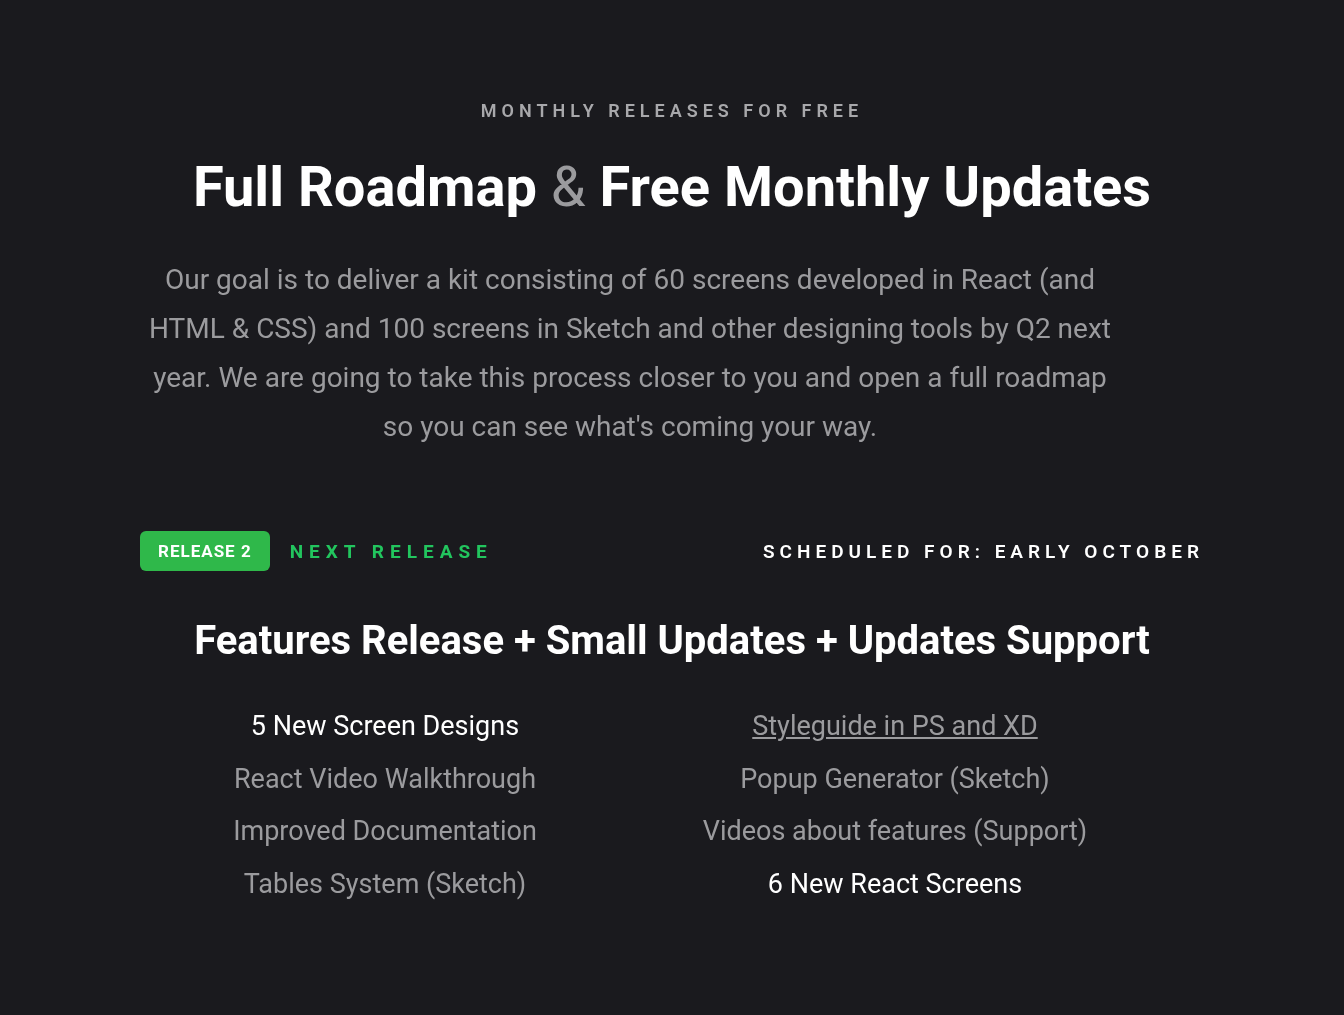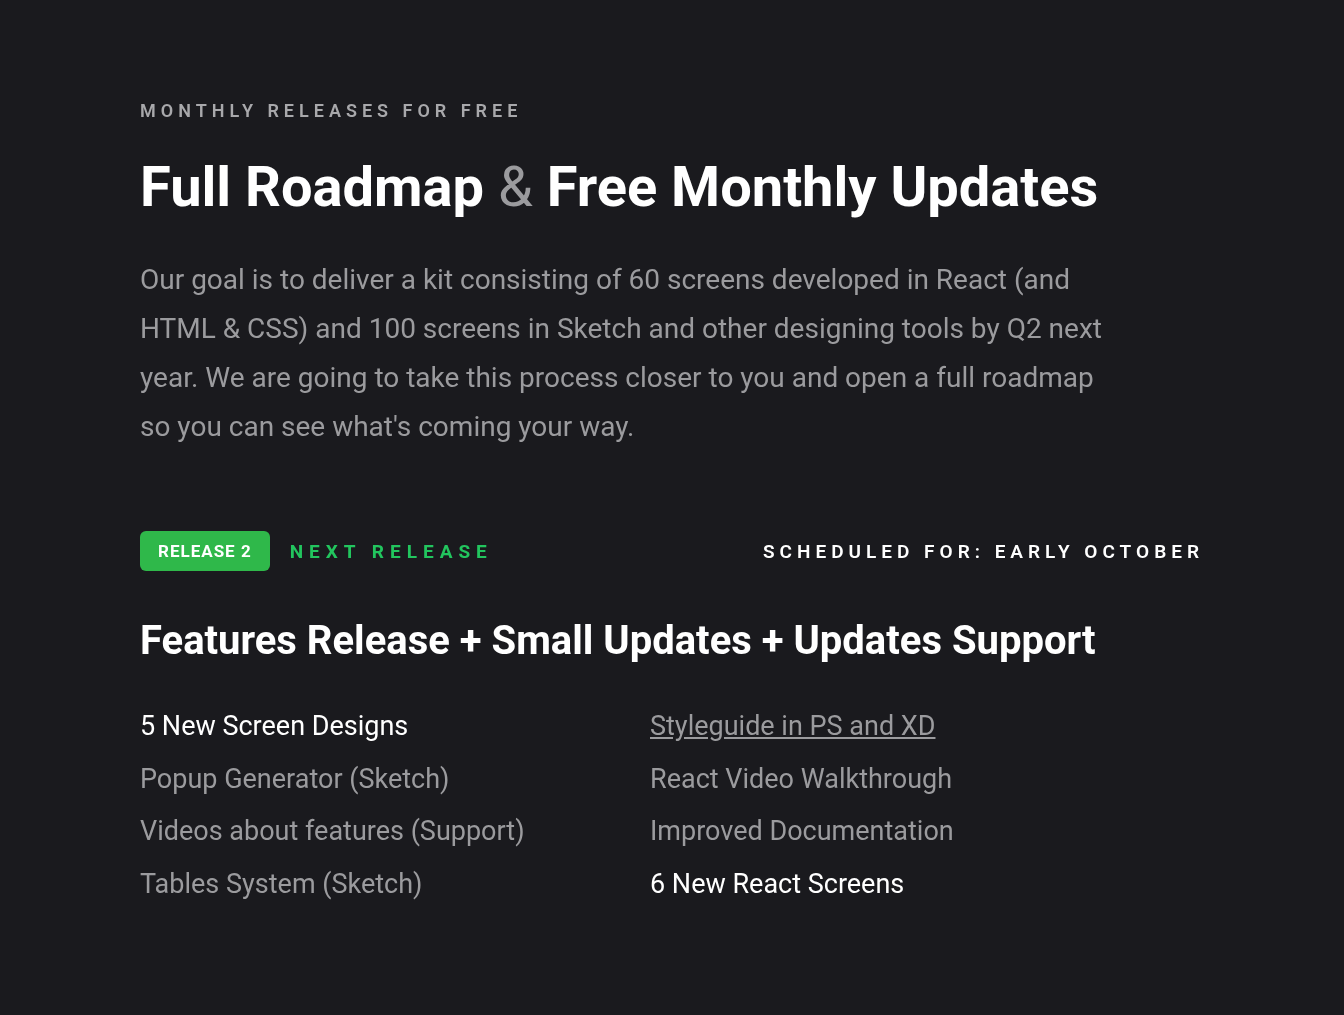--- a/index.html
+++ b/index.html
@@ -1,18 +1,19 @@
 <!DOCTYPE html>
 <html><head>
   <meta charset="utf-8">
   <style>
     * {
       margin: 0;
       padding: 0;
       box-sizing: border-box;
+      text-align: center;
     }
     body {
       width: 1344px;
       height: 1015px;
       background-color: #1a1a1e;
       font-family: -apple-system, BlinkMacSystemFont, "Segoe UI", Roboto, "Helvetica Neue", Arial, sans-serif;
       padding: 100px 140px 0 140px;
       color: #ffffff;
       overflow: hidden;
     }
@@ -109,19 +110,19 @@
   <span class="badge">RELEASE 2</span>
   <span class="next-release">NEXT RELEASE</span>
   <span class="scheduled">SCHEDULED FOR: EARLY OCTOBER</span>
 </div>
 
 <h2 class="subheadline">Features Release + Small Updates + Updates Support</h2>
 
 <div class="features">
     <div class="feature-item highlight" style="margin-top: 0px;">5 New Screen Designs</div>
     <div class="feature-item" style="margin-top: 0px; text-decoration: underline;">Styleguide in PS and XD</div>
+    <div class="feature-item" style="margin-top: 0px;">React Video Walkthrough</div>
     <div class="feature-item" style="margin-top: 0px;">Popup Generator (Sketch)</div>
-    <div class="feature-item" style="margin-top: 0px;">React Video Walkthrough</div>
+    <div class="feature-item" style="margin-top: 0px;">Improved Documentation</div>
     <div class="feature-item" style="margin-top: 0px;">Videos about features (Support)</div>
-    <div class="feature-item" style="margin-top: 0px;">Improved Documentation</div>
     <div class="feature-item" style="margin-top: 0px;">Tables System (Sketch)</div>
     <div class="feature-item highlight" style="margin-top: 0px;">6 New React Screens</div>
   </div>
 
 </body></html>

